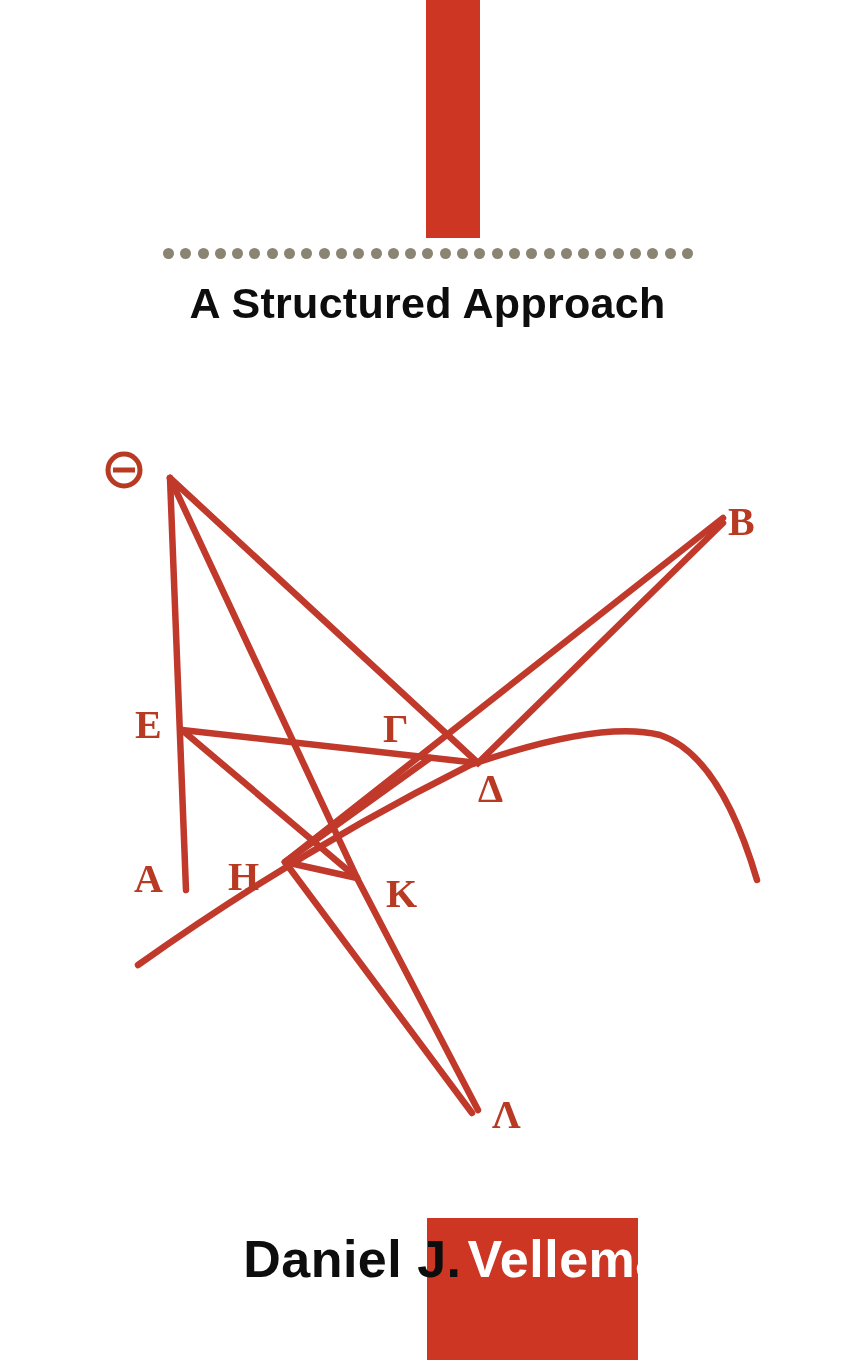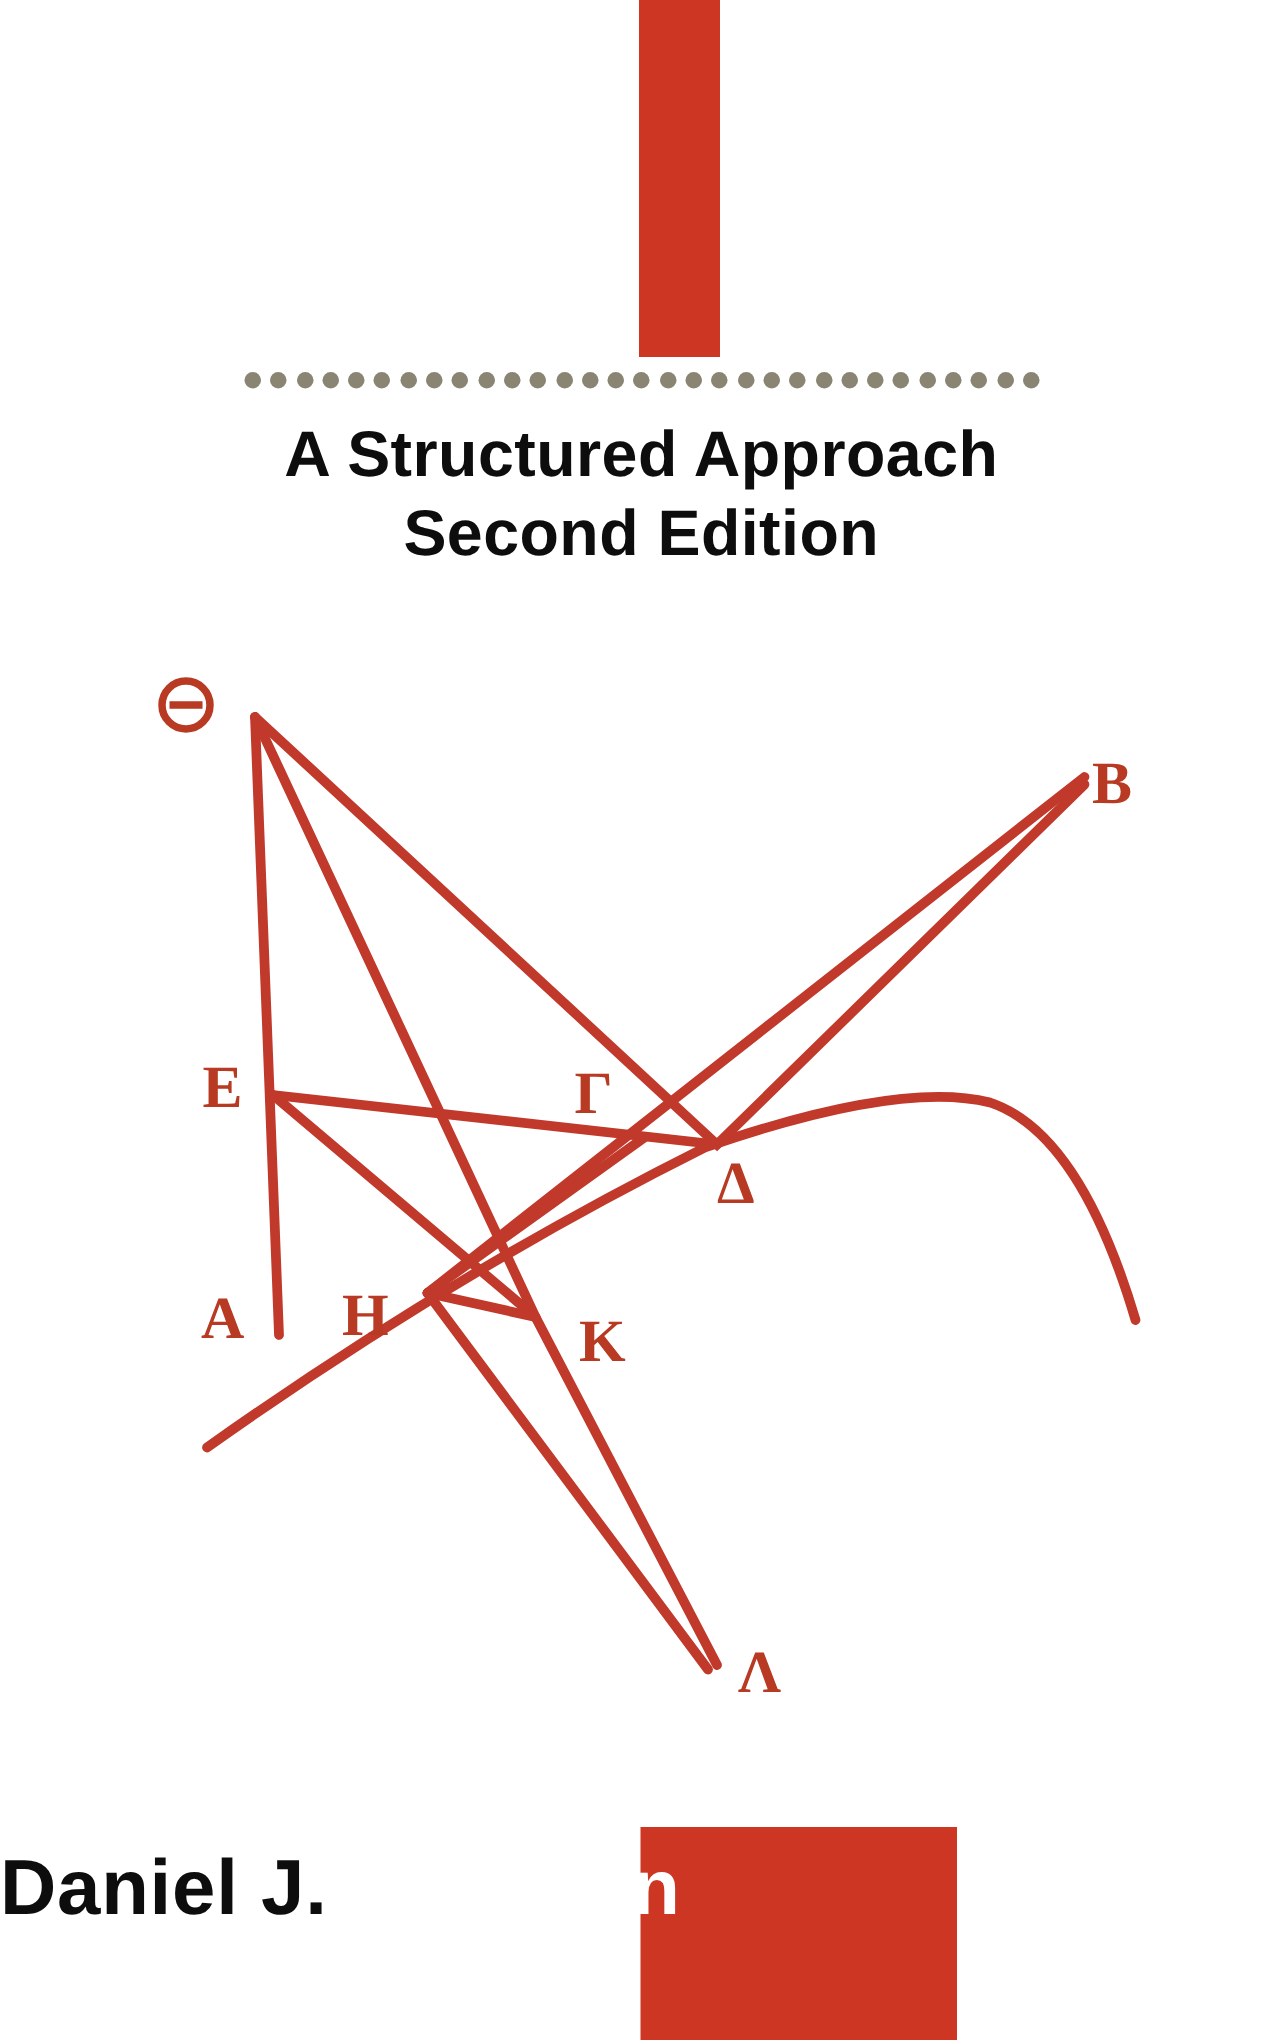--- a/index.html
+++ b/index.html
@@ -160,21 +160,21 @@
     background: #cd3623;
     z-index: 1;
   }
   #author-block {
     position: absolute;
     left: 0;
     top: 1228px;
     width: 697px;
     height: 62px;
     z-index: 2;
-    text-align: left;
+    text-align: right;
     white-space: nowrap;
   }
   .author-part {
     font-family: "Liberation Sans", sans-serif;
     font-weight: bold;
     font-size: 52px;
     line-height: 62px;
     letter-spacing: 0.5px;
     display: inline-block;
     vertical-align: top;
@@ -219,21 +219,20 @@
       <span class="dot" style="background: rgb(138, 132, 114);"></span>
       <span class="dot" style="background: rgb(138, 132, 114);"></span>
       <span class="dot" style="background: rgb(138, 132, 114);"></span>
       <span class="dot" style="background: rgb(138, 132, 114);"></span>
       <span class="dot" style="background: rgb(138, 132, 114);"></span>
       <span class="dot" style="background: rgb(138, 132, 114);"></span>
     </div>
 
   <div id="subtitle-block">
     <div id="subtitle-line1">A Structured Approach</div>
-    <div id="subtitle-line2">Second Edition</div>
   </div>
 
   <div id="diagram">
     <svg width="855" height="760" viewBox="0 0 855 760" xmlns="http://www.w3.org/2000/svg">
 
       <path class="fig-curve" d="M 138 545 Q 300 430 470 345 Q 600 300 660 315 Q 720 335 757 460" style="stroke: rgb(192, 57, 43);"></path>
 
       <path class="fig-line" d="M 170 58 L 186 470" style="stroke: rgb(192, 57, 43);"></path>
 
       <path class="fig-line" d="M 170 58 L 357 458 L 478 690" style="stroke: rgb(192, 57, 43);"></path>

